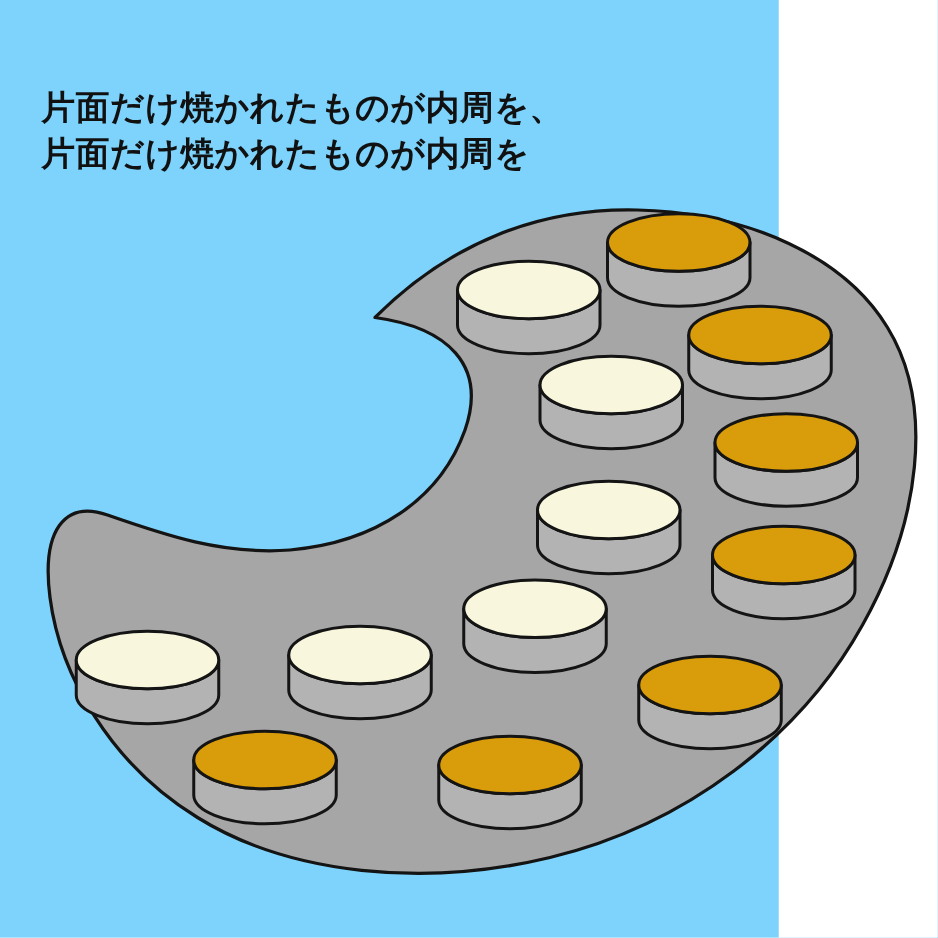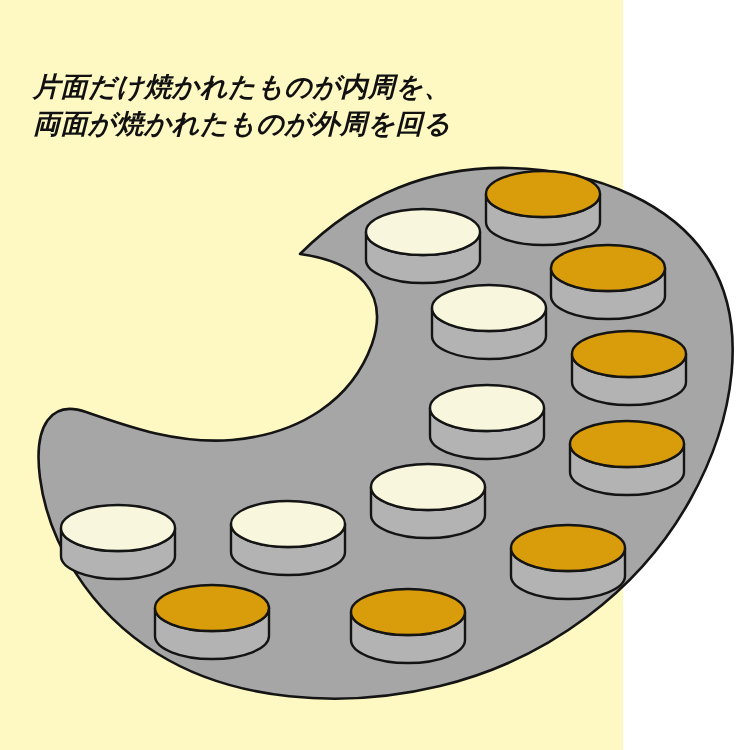--- a/index.html
+++ b/index.html
@@ -10,22 +10,21 @@
   body {
     width: 750px;
     height: 750px;
     font-family: "DejaVu Sans", sans-serif;
     overflow: hidden;
   }
   #stage {
     position: relative;
     width: 623px;
     height: 750px;
-    background: #fef9c3;
-    font-style: italic;
+    background: #7dd3fc;
   }
   #caption {
     position: absolute;
     left: 33px;
     top: 68px;
     width: 620px;
     font-family: "DejaVu Sans", sans-serif;
     font-size: 27px;
     line-height: 1.38;
     letter-spacing: 0.5px;
@@ -102,15 +101,15 @@
           <path d="M 155 608 L 155 636 A 57 23 0 0 0 269 636 L 269 608 A 57 23 0 0 1 155 608 Z" fill="#B3B3B3" stroke="#141414" stroke-width="2.4" stroke-linejoin="round"></path>
           <ellipse cx="212" cy="608" rx="57" ry="23" fill="#D99C0B" stroke="#141414" stroke-width="2.4"></ellipse>
         </g>
         <g>
           <path d="M 351 612 L 351 640 A 57 23 0 0 0 465 640 L 465 612 A 57 23 0 0 1 351 612 Z" fill="#B3B3B3" stroke="#141414" stroke-width="2.4" stroke-linejoin="round"></path>
           <ellipse cx="408" cy="612" rx="57" ry="23" fill="#D99C0B" stroke="#141414" stroke-width="2.4"></ellipse>
         </g>
       </g>
   </svg>
 
-  <div id="caption"><span class="line">片面だけ焼かれたものが内周を、</span><span class="line">両面が焼かれたものが外周を回る</span></div>
+  <div id="caption"><span class="line">片面だけ焼かれたものが内周を、</span><span class="line">片面だけ焼かれたものが内周を</span></div>
 
 </div>
 
 </body></html>

